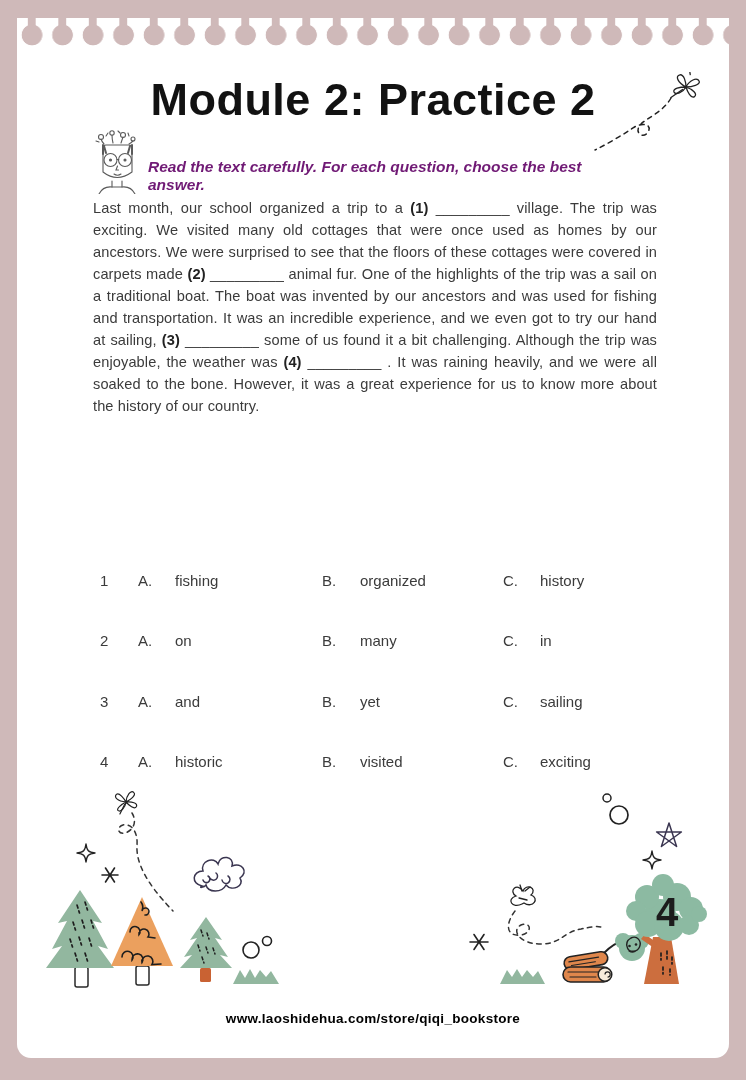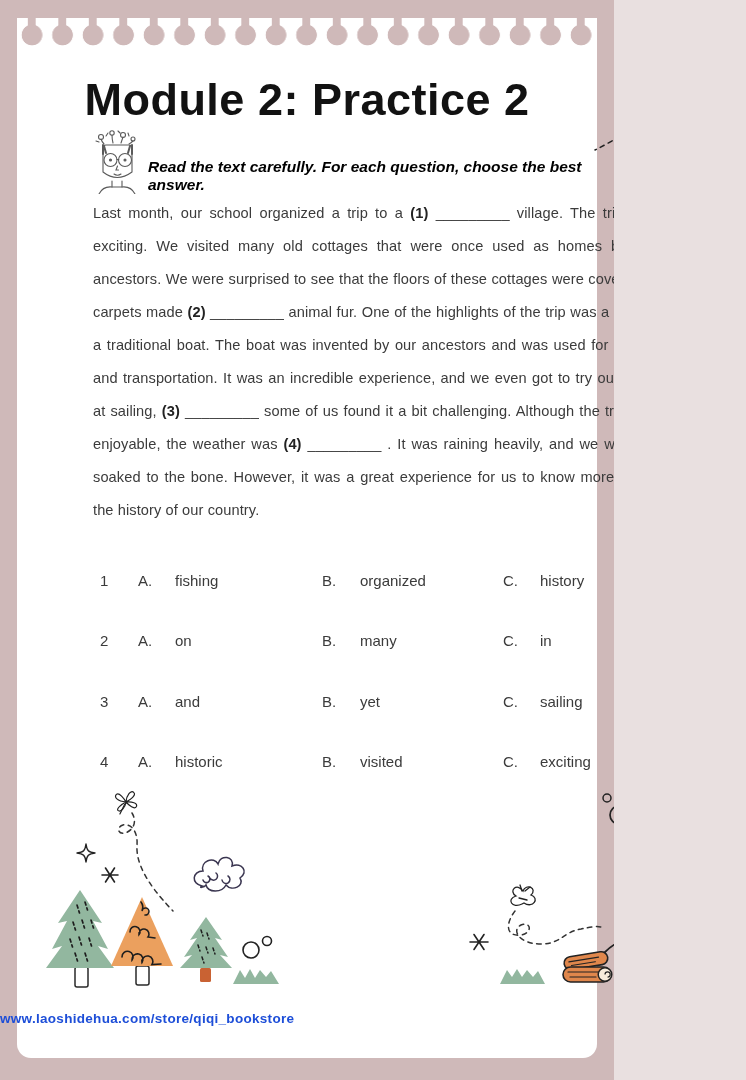--- a/index.html
+++ b/index.html
@@ -1,18 +1,18 @@
 <!DOCTYPE html>
 <html><head>
 <meta charset="utf-8">
 <style>
   * { margin:0; padding:0; box-sizing:border-box; }
   html,body { background:#e9e0e0; }
   .frame {
-    position:relative; width:614px; height:1080px;
+    position:relative; width:746px; height:1080px;
     background:#cfb9b9; overflow:hidden;
     font-family:"Liberation Sans", sans-serif;
   }
   .page {
     position:absolute; left:17px; top:18px; right:17px; bottom:22px;
     background:#ffffff; border-radius:0 0 14px 14px;
   }
   .scallops {
     position:absolute; left:17px; right:17px; top:18px; height:48px;
     background-image:
@@ -22,45 +22,45 @@
     background-repeat: repeat-x, repeat-x;
   }
   .title {
     position:absolute; left:0; right:0; top:74px;
     text-align:center; font-size:45px; font-weight:bold; color:#121212;
     letter-spacing:0.5px;
   }
   .char-doodle { position:absolute; left:92px; top:128px; }
   .instruction {
     position:absolute; left:148px; top:158px; width:480px;
-    font-size:15.5px; font-weight:bold; font-style:italic; color:#000000;
+    font-size:15.5px; font-weight:bold; font-style:italic; color:#701a75;
   }
   .dragonfly-header { position:absolute; left:585px; top:72px; }
   .passage {
     position:absolute; left:93px; top:197px; width:564px;
-    font-size:14.6px; line-height:33px; color:#3b3b3b;
+    font-size:14.6px; line-height:22px; color:#3b3b3b;
     text-align:justify; letter-spacing:0.1px;
   }
   .passage .b { font-weight:bold; color:#222; }
   .questions { position:absolute; left:93px; top:572px; width:566px; padding-left:7px; }
   .q-row {
     display:grid; grid-template-columns:38px 37px 147px 38px 143px 37px 1fr;
     height:60.3px; align-items:start;
     font-size:15px; color:#3b3b3b;
   }
   .scene { position:absolute; }
   .scene-bl { left:40px; top:785px; }
   .scene-br { left:455px; top:785px; }
   .page-number {
     position:absolute; left:645px; top:890px; width:44px;
     text-align:center; font-size:40px; font-weight:bold; color:#1c1c1c;
   }
   .footer-url {
     position:absolute; left:0; right:0; top:1011px;
-    font-size:13.5px; font-weight:bold; color:#1d4ed8;
+    text-align:center; font-size:13.5px; font-weight:bold; color:#000000;
     letter-spacing:0.3px;
   }
   svg { display:block; }
 </style>
 </head>
 <body>
 
 <div class="frame">
   <div class="page"></div>
   <div class="scallops"></div>

